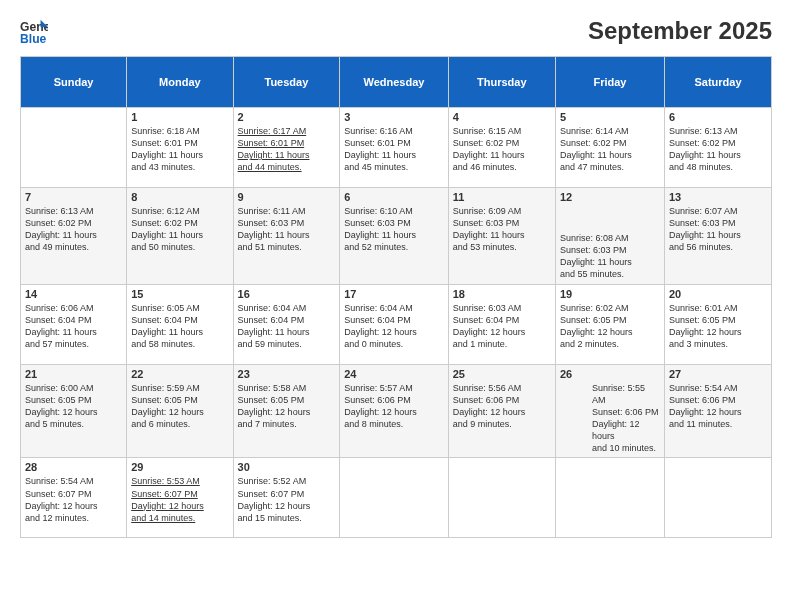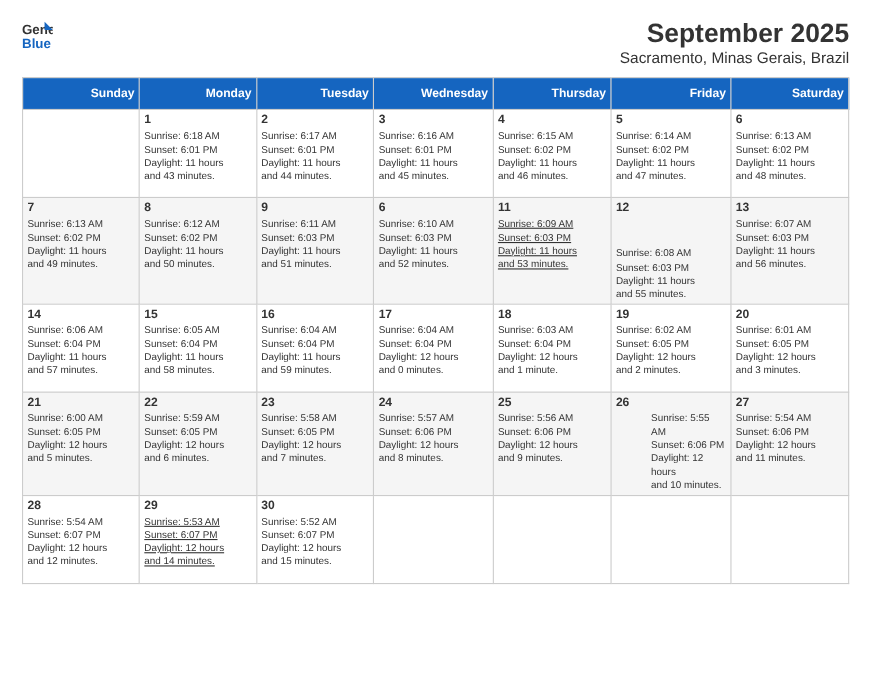--- a/index.html
+++ b/index.html
@@ -43,22 +43,22 @@
       color: #333;
     }
     table {
       width: 100%;
       border-collapse: collapse;
       font-size: 10px;
     }
     thead tr th {
       background: #1565c0;
       color: #fff;
-      padding: 8px 4px;
-      text-align: right;
+      padding: 19px 4px;
+      text-align: center;
       font-size: 11px;
       font-weight: bold;
       border: 1px solid #ccc;
     }
     tbody tr td {
       border: 1px solid #ccc;
       vertical-align: top;
       padding: 3px 4px;
       height: 80px;
       width: 113px;
@@ -90,21 +90,20 @@
   <div class="header">
     <div class="logo">
       <svg class="logo-icon" viewBox="0 0 30 30">
         <text x="0" y="14" font-size="13" font-weight="bold" fill="#333">General</text>
         <text x="0" y="27" font-size="13" font-weight="bold" fill="#1565c0">Blue</text>
         <polygon points="22,2 30,10 22,10" fill="#1565c0"></polygon>
       </svg>
     </div>
     <div class="title-block">
       <div class="month-title">September 2025</div>
-      <div class="location">Sacramento, Minas Gerais, Brazil</div>
     </div>
   </div>
 
   <table>
     <thead>
       <tr>
       <th>Sunday</th>
           <th>Monday</th>
           <th>Tuesday</th>
           <th>Wednesday</th>
@@ -118,21 +117,21 @@
           <td class="empty"></td>
           <td>
             <span class="day-num">1</span>
             <div class="day-info" style="white-space: pre-line;">Sunrise: 6:18 AM
 Sunset: 6:01 PM
 Daylight: 11 hours
 and 43 minutes.</div>
           </td>
           <td>
             <span class="day-num">2</span>
-            <div class="day-info" style="white-space: pre-line;">Sunrise: 6:17 AM
+            <div class="day-info" style="white-space: pre-line; text-decoration: underline;">Sunrise: 6:17 AM
 Sunset: 6:01 PM
 Daylight: 11 hours
 and 44 minutes.</div>
           </td>
           <td>
             <span class="day-num">3</span>
             <div class="day-info" style="white-space: pre-line;">Sunrise: 6:16 AM
 Sunset: 6:01 PM
 Daylight: 11 hours
 and 45 minutes.</div>
@@ -183,21 +182,21 @@
           </td>
           <td>
             <span class="day-num">6</span>
             <div class="day-info" style="white-space: pre-line;">Sunrise: 6:10 AM
 Sunset: 6:03 PM
 Daylight: 11 hours
 and 52 minutes.</div>
           </td>
           <td>
             <span class="day-num">11</span>
-            <div class="day-info" style="white-space: pre-line; text-decoration: underline;">Sunrise: 6:09 AM
+            <div class="day-info" style="white-space: pre-line;">Sunrise: 6:09 AM
 Sunset: 6:03 PM
 Daylight: 11 hours
 and 53 minutes.</div>
           </td>
           <td>
             <span class="day-num">12</span>
             <div class="day-info" style="white-space: pre-line; margin-top: 29px;">Sunrise: 6:08 AM
 Sunset: 6:03 PM
 Daylight: 11 hours
 and 55 minutes.</div>

